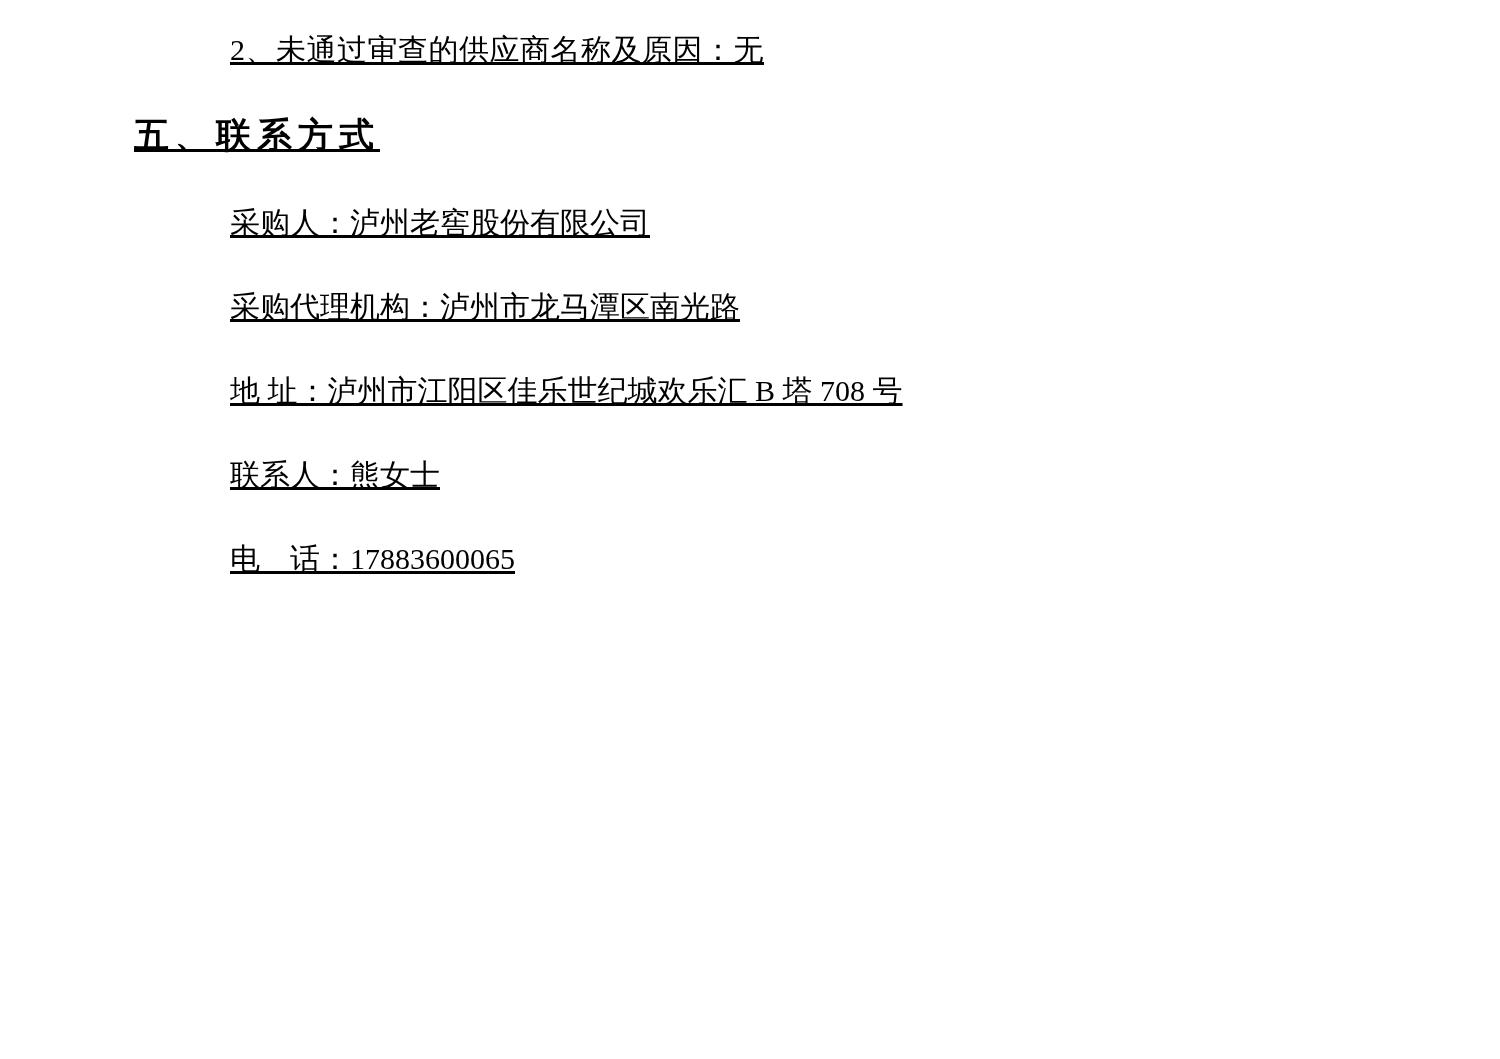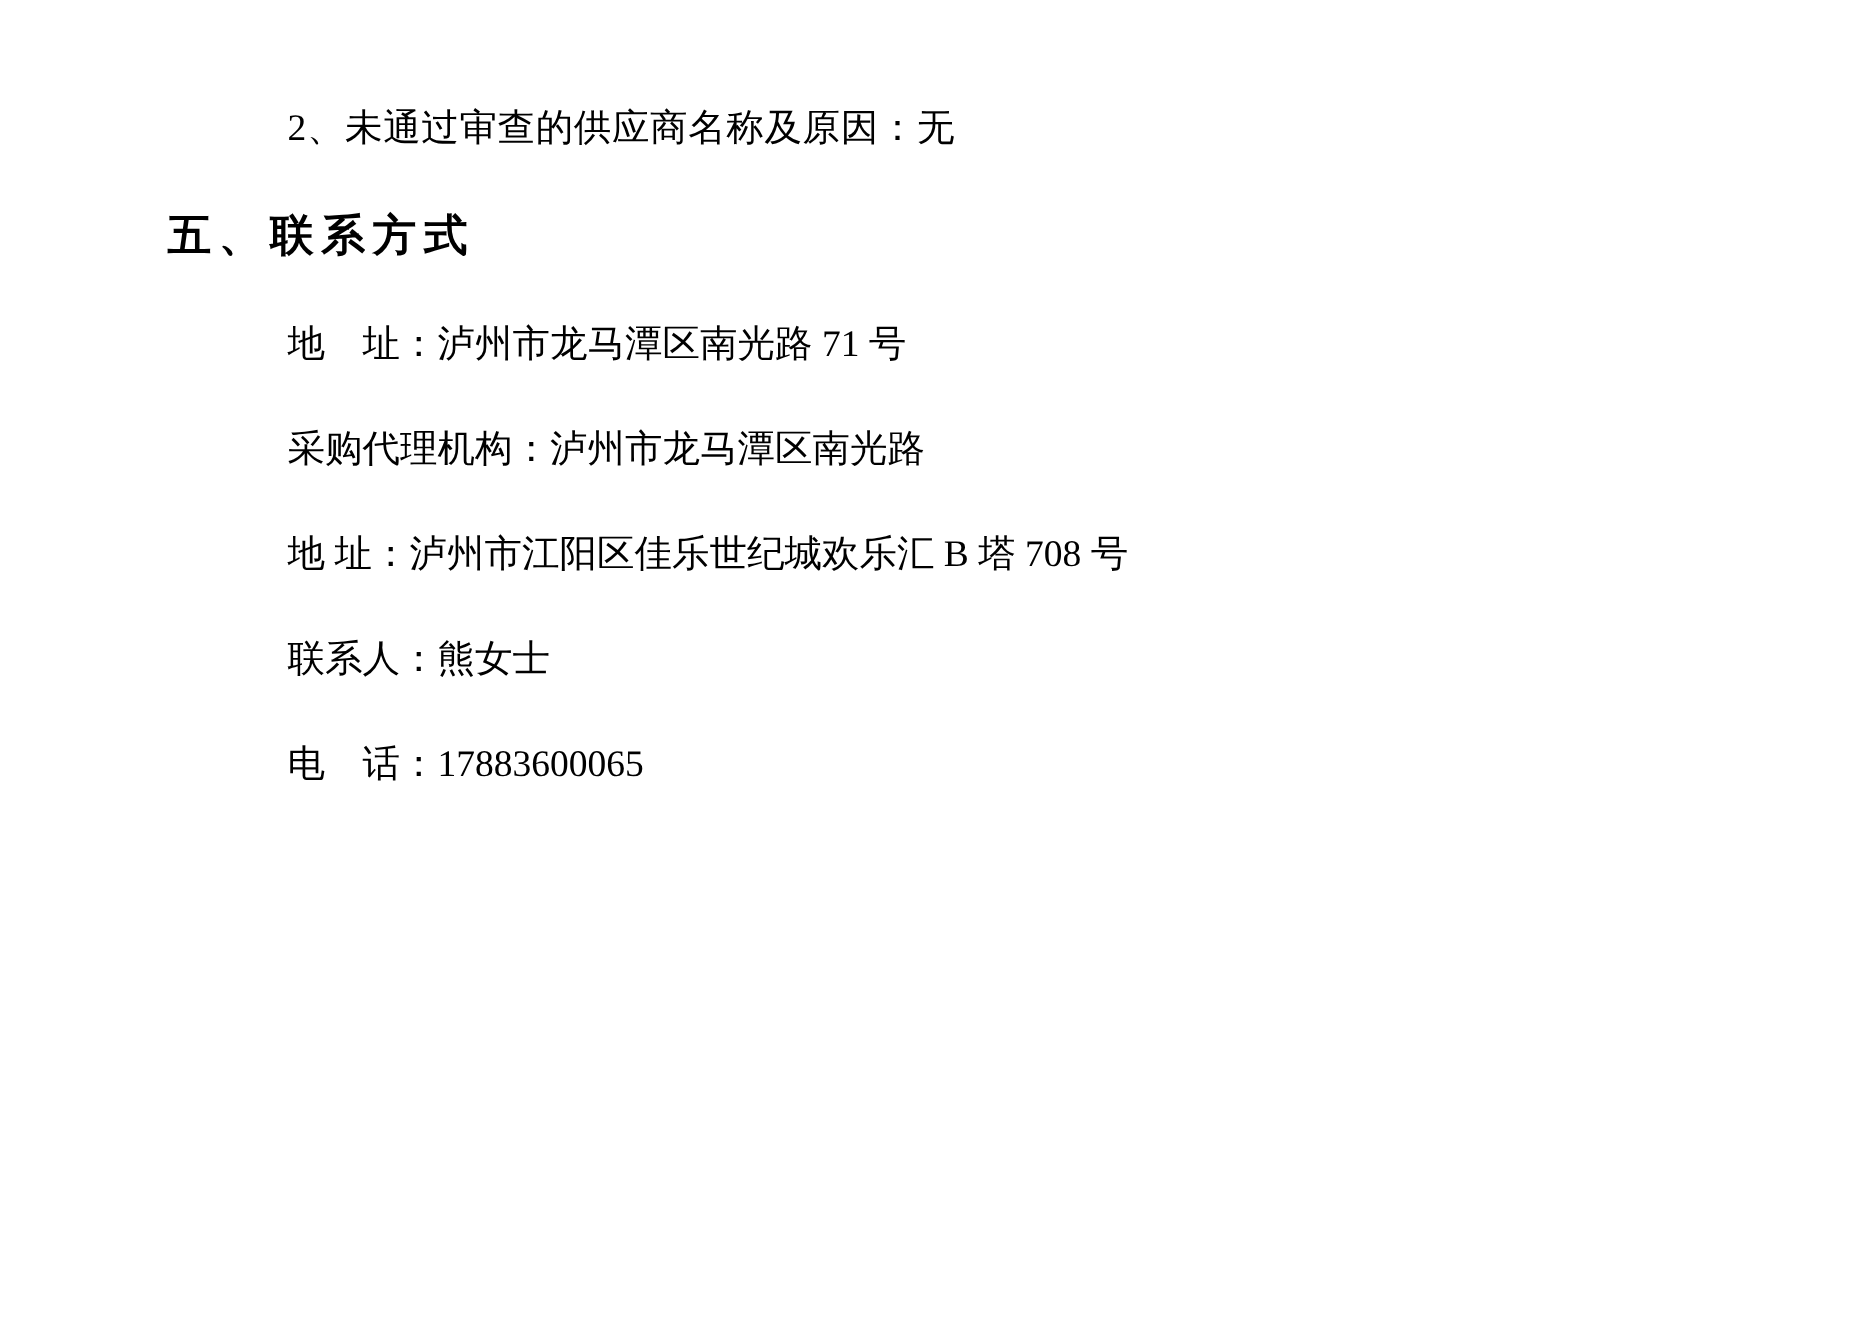--- a/index.html
+++ b/index.html
@@ -12,21 +12,22 @@
     background: #ffffff;
     font-family: "Liberation Serif", serif;
     color: #000000;
     overflow: hidden;
   }
   .page {
     position: relative;
     width: 1500px;
     height: 1059px;
     box-sizing: border-box;
-    padding: 88px 120px 0 120px;
+    padding: 35px 120px 0 120px;
+    text-decoration: underline;
   }
   .doc-body {
     padding-left: 110px;
   }
   .para {
     font-size: 30px;
     line-height: 1.0;
     letter-spacing: 0.5px;
     margin: 0 0 52px 0;
     white-space: pre;
@@ -55,22 +56,22 @@
 </head>
 <body>
 
 <div class="page">
   <div class="doc-body">
 
     <p class="para">2、未通过审查的供应商名称及原因：无</p>
 
     <h2 class="section-heading">五、联系方式</h2>
 
+    <p class="contact-line indent-first">采购人：泸州老窖股份有限公司</p>
 
-    <p class="contact-line">地　址：泸州市龙马潭区南光路 71 号</p>
 
 
 
     <p class="contact-line">采购代理机构：泸州市龙马潭区南光路</p>
 
     <p class="contact-line">地 址：泸州市江阳区佳乐世纪城欢乐汇 B 塔 708 号</p>
 
     <p class="contact-line">联系人：熊女士</p>
 
     <p class="contact-line">电　话：17883600065</p>

